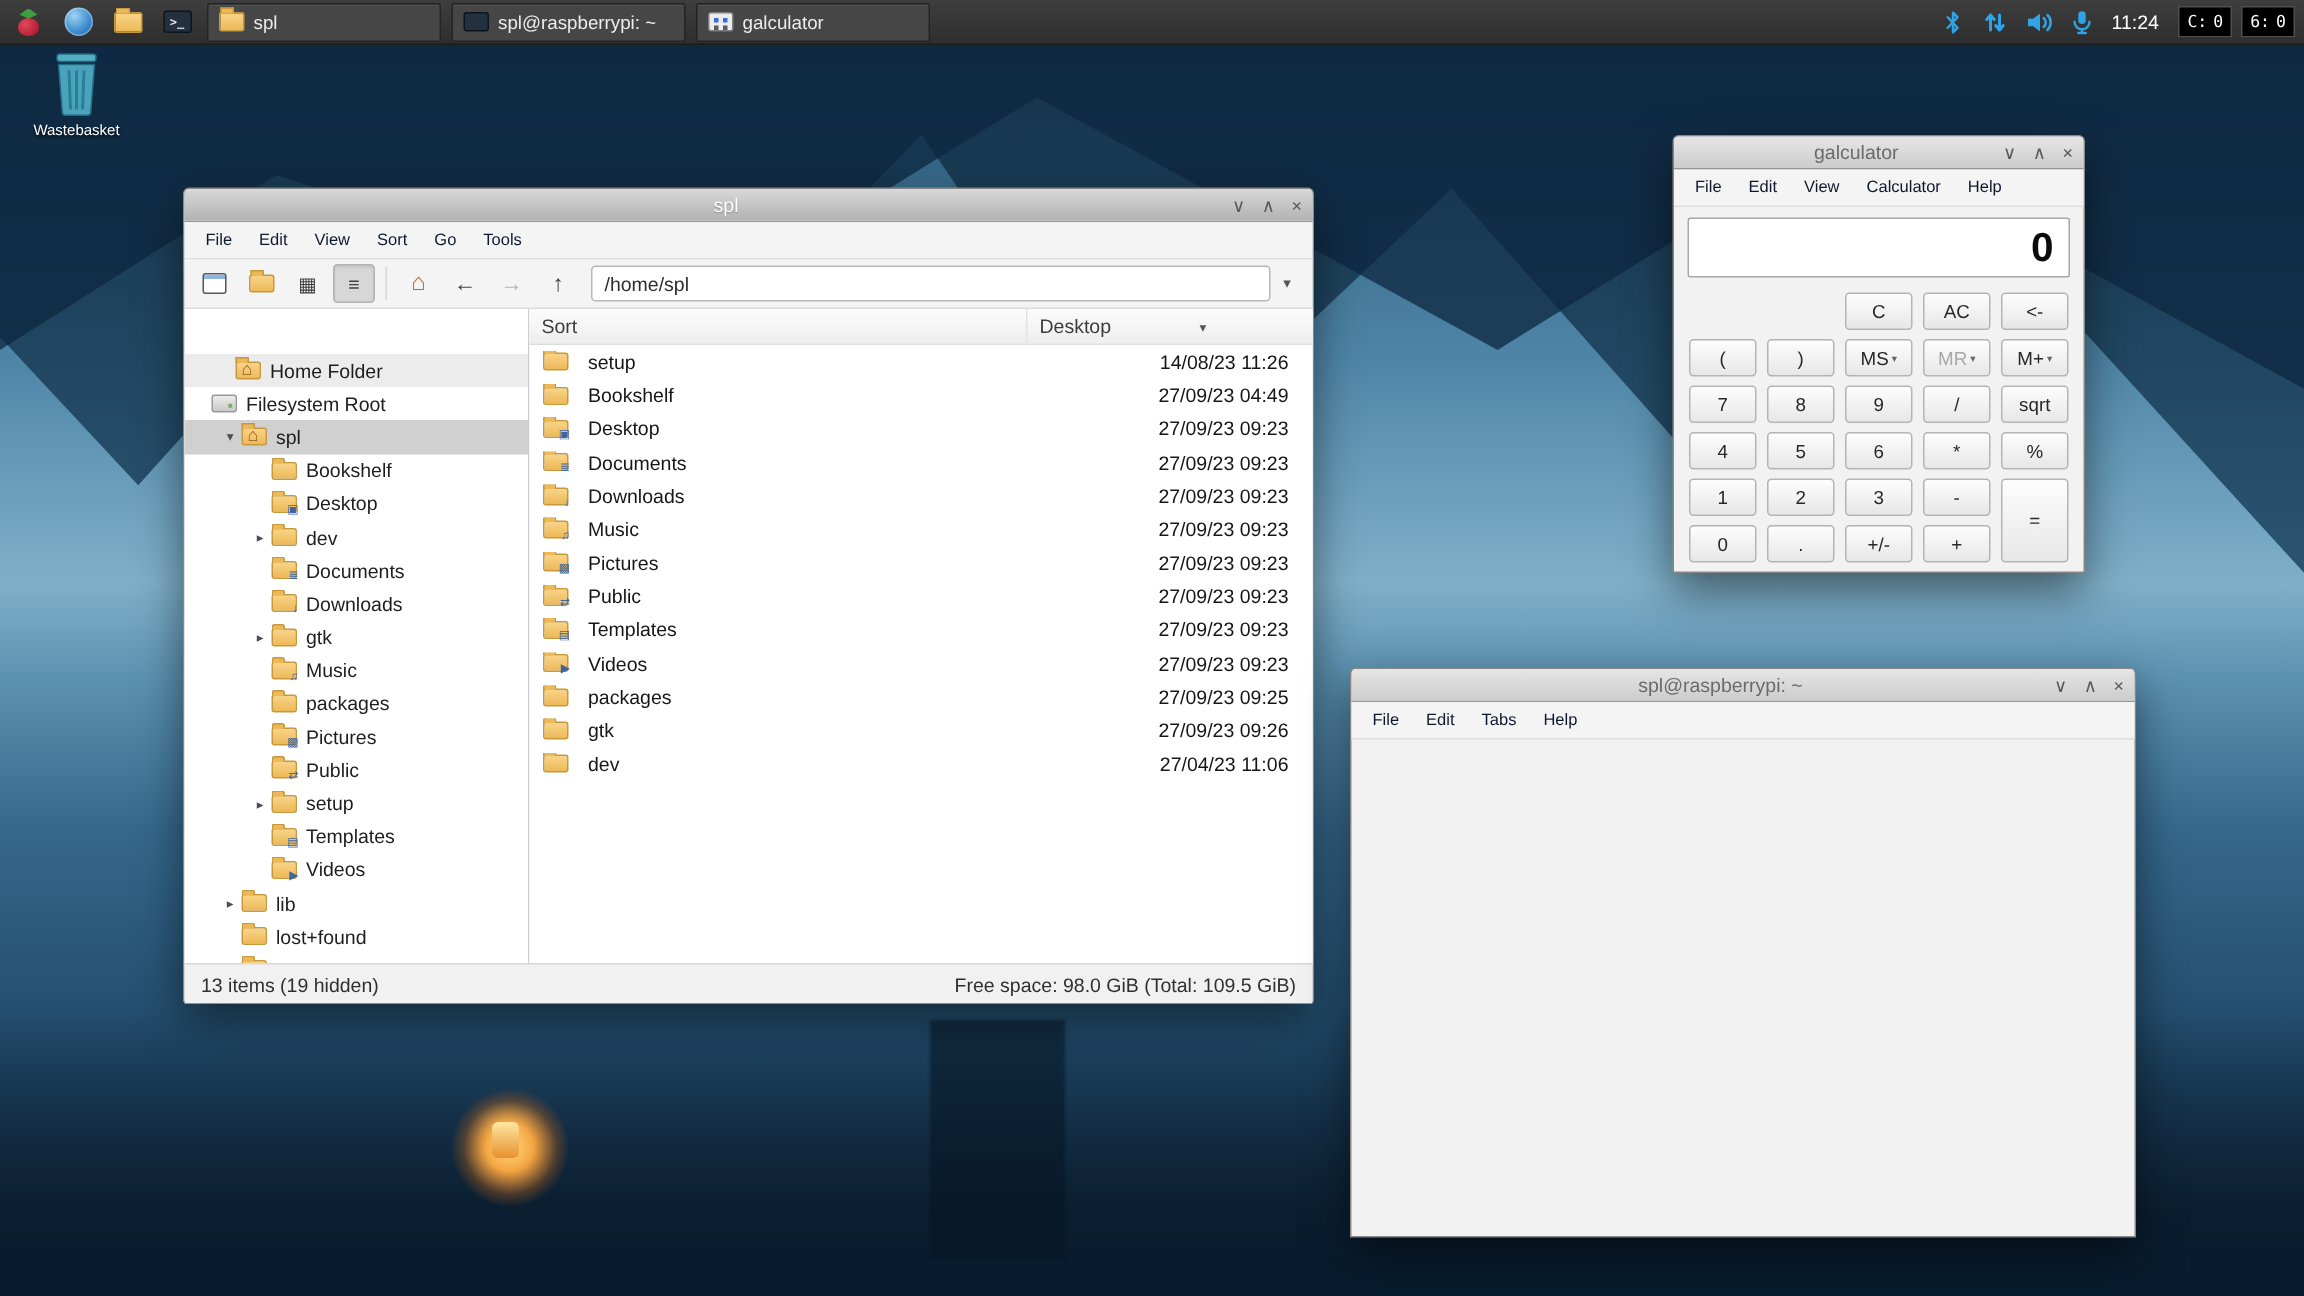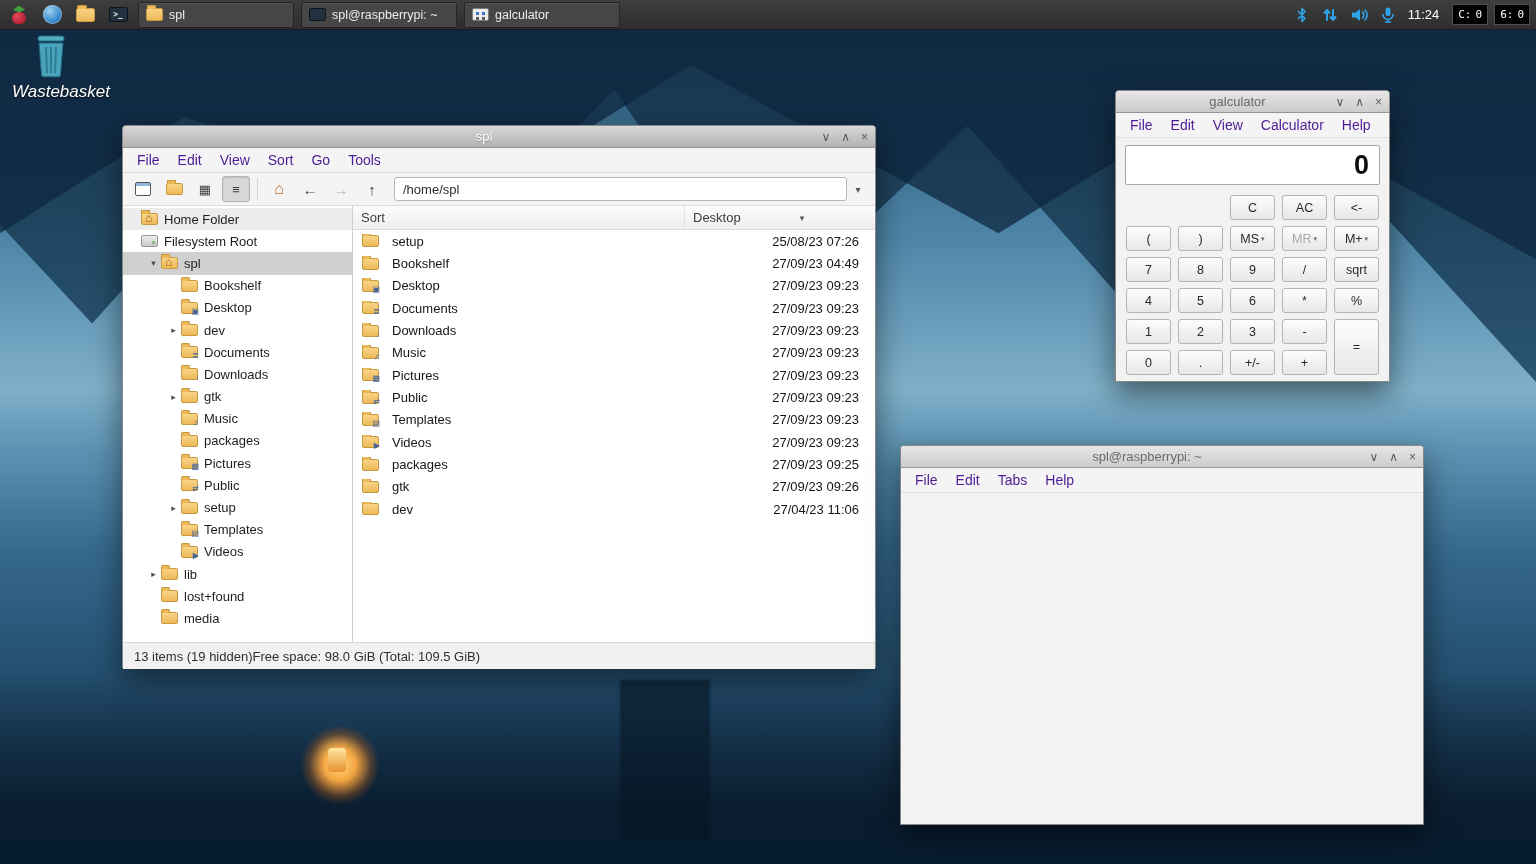--- a/index.html
+++ b/index.html
@@ -47,36 +47,36 @@
   .wicon-calc::before { content:""; position:absolute; left:3px; top:3px; width:3px; height:3px; background:#3a6fd8;
     box-shadow:6px 0 0 #3a6fd8, 0 5px 0 #5a5a5a, 6px 5px 0 #5a5a5a; }
   .tray { margin-left:auto; display:flex; align-items:center; gap:11px; }
   .tray svg { display:block; }
   .clock { color:#fff; font-size:13px; margin:0 2px; }
   .indi { height:21px; background:#000; border:1px solid #4e4e4e; color:#fff; font:11px "DejaVu Sans Mono",monospace;
     display:flex; align-items:center; padding:0 5px; gap:4px; }
 
   
   .desk-icon { position:absolute; left:12px; top:34px; width:78px; text-align:center; color:#fff;
-    font-size:17px; text-shadow:0 1px 2px rgba(0,0,0,.85);font-style:italic; }
+    font-size:10px; text-shadow:0 1px 2px rgba(0,0,0,.85); }
   .desk-icon svg { display:block; margin:0 auto 4px; }
 
   
   .window { position:absolute; background:#f2f2f2; border:1px solid #878787; border-radius:4px 4px 0 0;
     box-shadow:0 12px 30px rgba(0,0,0,.5); }
   .titlebar { height:22px; position:relative; display:flex; align-items:center; border-radius:3px 3px 0 0;
     background:linear-gradient(#d8d8d8,#b2b2b2); border-bottom:1px solid #949494; }
   .titlebar .title { position:absolute; left:40px; right:70px; text-align:center; font-size:13px; color:#fdfdfd;
     text-shadow:0 1px 1px rgba(0,0,0,.3); white-space:nowrap; overflow:hidden; }
   .window.inactive .titlebar { background:linear-gradient(#e6e6e6,#cccccc); }
   .window.inactive .titlebar .title { color:#6b6b6b; text-shadow:none; }
   .win-controls { position:absolute; right:7px; top:0; height:22px; display:flex; align-items:center; gap:11px; }
   .wc { font-size:12px; color:#5a5a5a; line-height:1; cursor:default; }
   .menubar { display:flex; background:#f4f4f4; border-bottom:1px solid #dedede; height:25px; align-items:center; padding:0 5px; }
-  .menu-item { padding:0 9px; font-size:14px; color:#4c1d95; }
+  .menu-item { padding:0 9px; font-size:11px; color:#0f172a; }
 
   
   #fm { left:122px; top:125px; width:754px; height:543px; }
   .fm-toolbar { height:33px; background:#f4f4f4; border-bottom:1px solid #dcdcdc; display:flex; align-items:center; padding:0 6px; gap:3px; }
   .tbtn { width:28px; height:26px; display:flex; align-items:center; justify-content:center; border:1px solid transparent; border-radius:3px; color:#3f3f3f; font-size:15px; }
   .tbtn.pressed { background:#d7d7d7; border-color:#b2b2b2; box-shadow:inset 0 1px 2px rgba(0,0,0,.12); }
   .tbtn.disabled { color:#b5b5b5; }
   .tsep { width:1px; height:22px; background:#d6d6d6; margin:0 4px; }
   .mini-window { width:16px; height:14px; border:1px solid #555; border-radius:2px; position:relative; background:#fff; }
   .mini-window::before { content:""; position:absolute; left:0; top:0; right:0; height:3px; background:#8fb6dc; }
@@ -112,21 +112,21 @@
   .list-header { display:grid; grid-template-columns:1fr 62px 110px 18px; height:24px;
     background:linear-gradient(#fcfcfc,#eeeeee); border-bottom:1px solid #dcdcdc; font-size:13px; color:#3c3c3c; }
   .hcell { padding:0 8px; border-right:1px solid #e3e3e3; display:flex; align-items:center; }
   .hmenu { display:flex; align-items:center; justify-content:center; font-size:9px; color:#555; }
   .rows { flex:1; overflow:hidden; }
   .frow { display:grid; grid-template-columns:1fr 62px 128px; height:22.35px; align-items:center; font-size:13px; color:#161616; }
   .fname { display:flex; align-items:center; padding-left:8px; gap:7px; overflow:hidden; white-space:nowrap; }
   .fsize { padding:0 8px; }
   .fmod { text-align:right; padding-right:16px; white-space:nowrap; }
   .statusbar { height:27px; border-top:1px solid #d8d8d8; background:#f1f1f1; display:flex; align-items:center;
-    padding:0 11px; font-size:13px; color:#2f2f2f; }
+    justify-content:space-between; padding:0 11px; font-size:13px; color:#2f2f2f; }
 
   
   #term { left:900px; top:445px; width:524px; height:380px; }
   .term-body { position:relative; background:#000; height:330px; padding:7px 20px 6px 7px;
     font:12.5px "DejaVu Sans Mono",monospace; }
   .term-scroll { position:absolute; top:0; right:0; bottom:0; width:12px; background:#e4e4e4; border-left:1px solid #cfcfcf; }
   .term-thumb { position:absolute; top:1px; left:1px; right:1px; height:98%; background:#c2c2c2; border-radius:2px; }
   .p-user { color:#2eb82e; font-weight:bold; }
   .p-dollar { color:#2aa7a7; font-weight:bold; margin-left:6px; }
   .cursor { display:inline-block; width:8px; height:14px; border:1px solid #9a9a9a; vertical-align:text-bottom; margin-left:6px; }
@@ -278,21 +278,21 @@
     <div class="pathwrap">
       <div class="path-entry">/home/spl</div>
       <div class="path-dd">
           <span>▾</span>
         </div>
     </div>
   </div>
   <div class="fm-content">
     <div class="sidebar">
 
-        <div class="side-row hdr" style="padding-left: 4px;">
+        <div class="side-row hdr" style="padding-left: 20px; margin-top: 28px;">
           <span class="exp"></span>
           <span class="fi fi-home">
             <span class="emblem"></span>
           </span>
           <span>Home Folder</span>
         </div>
 
         <div class="side-row" style="padding-left: 4px;">
           <span class="exp"></span>
           <span class="fi fi-drive">
@@ -448,21 +448,21 @@
       <div class="rows">
 
           <div class="frow">
             <span class="fname">
               <span class="fi fi-folder">
                 <span class="emblem"></span>
               </span>
               <span>setup</span>
             </span>
             <span class="fsize"></span>
-            <span class="fmod">25/08/23 07:26</span>
+            <span class="fmod">14/08/23 11:26</span>
           </div>
 
           <div class="frow">
             <span class="fname">
               <span class="fi fi-folder">
                 <span class="emblem"></span>
               </span>
               <span>Bookshelf</span>
             </span>
             <span class="fsize"></span>

